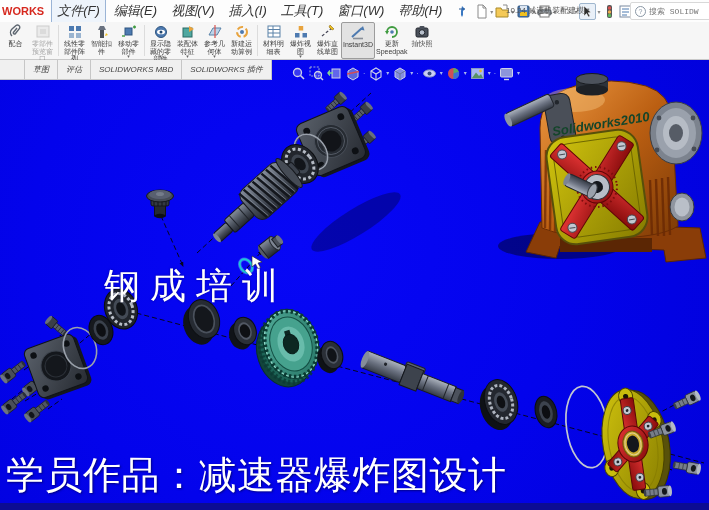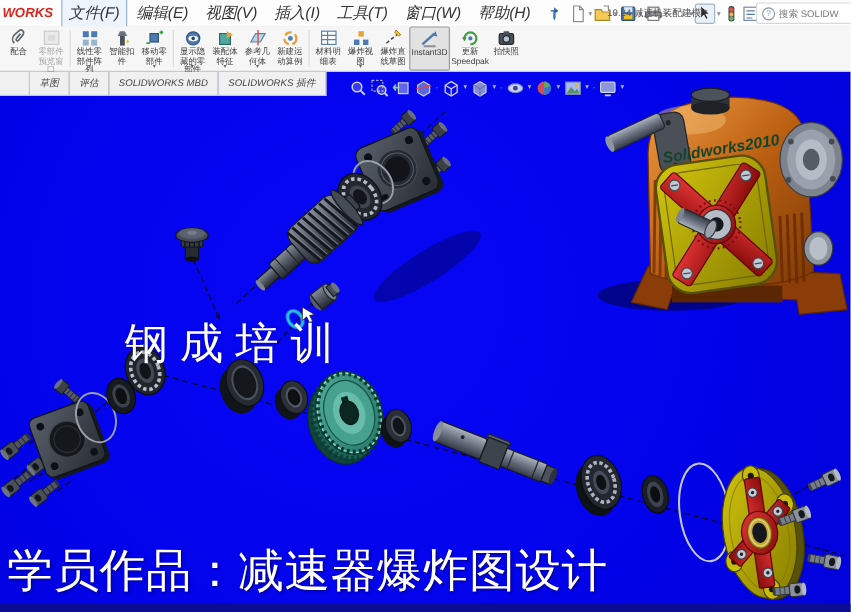--- a/index.html
+++ b/index.html
@@ -2,35 +2,35 @@
 <html><head>
 <meta charset="utf-8">
 <style>
   html,body{margin:0;padding:0;background:#fff;}
   #app{position:relative;width:709px;height:510px;overflow:hidden;
        font-family:"Liberation Sans","DejaVu Sans",sans-serif;background:#fff;}
 
   
   #menubar{position:absolute;left:0;top:0;width:709px;height:22px;background:#fdfdfd;
            border-bottom:1px solid #e3e3e3;display:flex;align-items:center;}
-  #logo{font-style:italic;font-weight:bold;font-size:11px;color:#d6281e;margin:0 6px 0 2px;
+  #logo{font-weight:bold;font-size:11px;color:#d6281e;margin:0 6px 0 2px;
         letter-spacing:0;}
   .menu-item{font-size:13px;color:#333;padding:3px 5px;margin:0 1px;border:1px solid transparent;font-style:italic;}
   .menu-item.first{border:1px solid #9ab4d6;background:#eef4fb;}
   #pin-wrap{margin:0 4px 0 6px;}
   .qat{display:flex;align-items:center;gap:1px;}
   .qicon{width:15px;height:15px;display:inline-block;}
   .qarrow{font-size:6px;color:#8a8a8a;margin:0 1px 0 0;}
   .qbox{border:1px solid #9fb6cd;background:#e9f0f8;border-radius:2px;}
   #win-title{position:absolute;left:506px;top:5px;font-size:8px;color:#555;white-space:nowrap;}
   #searchbox{position:absolute;left:630px;top:2px;width:90px;height:16px;border:1px solid #d8d8d8;
              border-radius:2px;background:#fff;display:flex;align-items:center;gap:3px;padding:0 4px;}
   #searchbox .q{width:9px;height:9px;border:1px solid #8a97a5;border-radius:50%;color:#8a97a5;
                 font-size:7px;line-height:9px;text-align:center;flex:0 0 auto;}
-  #searchbox .stext{font-size:8px;color:#777;white-space:nowrap;overflow:hidden;}
+  #searchbox .stext{font-size:8px;color:#777;white-space:nowrap;overflow:hidden;font-family:Liberation Mono, monospace;}
 
   
   #cmdbar{position:absolute;left:0;top:22px;width:709px;height:38px;background:#f6f6f6;
           border-bottom:1px solid #c9c9c9;display:flex;align-items:stretch;padding:0 0 0 2px;box-sizing:border-box;}
   .cb{position:relative;display:flex;flex-direction:column;align-items:center;justify-content:flex-start;
       padding:2px 1px 0 1px;min-width:27px;box-sizing:border-box;}
   .cb .ic{width:16px;height:15px;flex:0 0 auto;}
   .cb .lb{font-size:7px;line-height:7.5px;color:#3c3c3c;text-align:center;white-space:pre-line;margin-top:1px;}
   .cb.disabled{opacity:.45;}
   .cb.active{background:#e2e2e2;border:1px solid #9c9c9c;border-radius:2px;}

